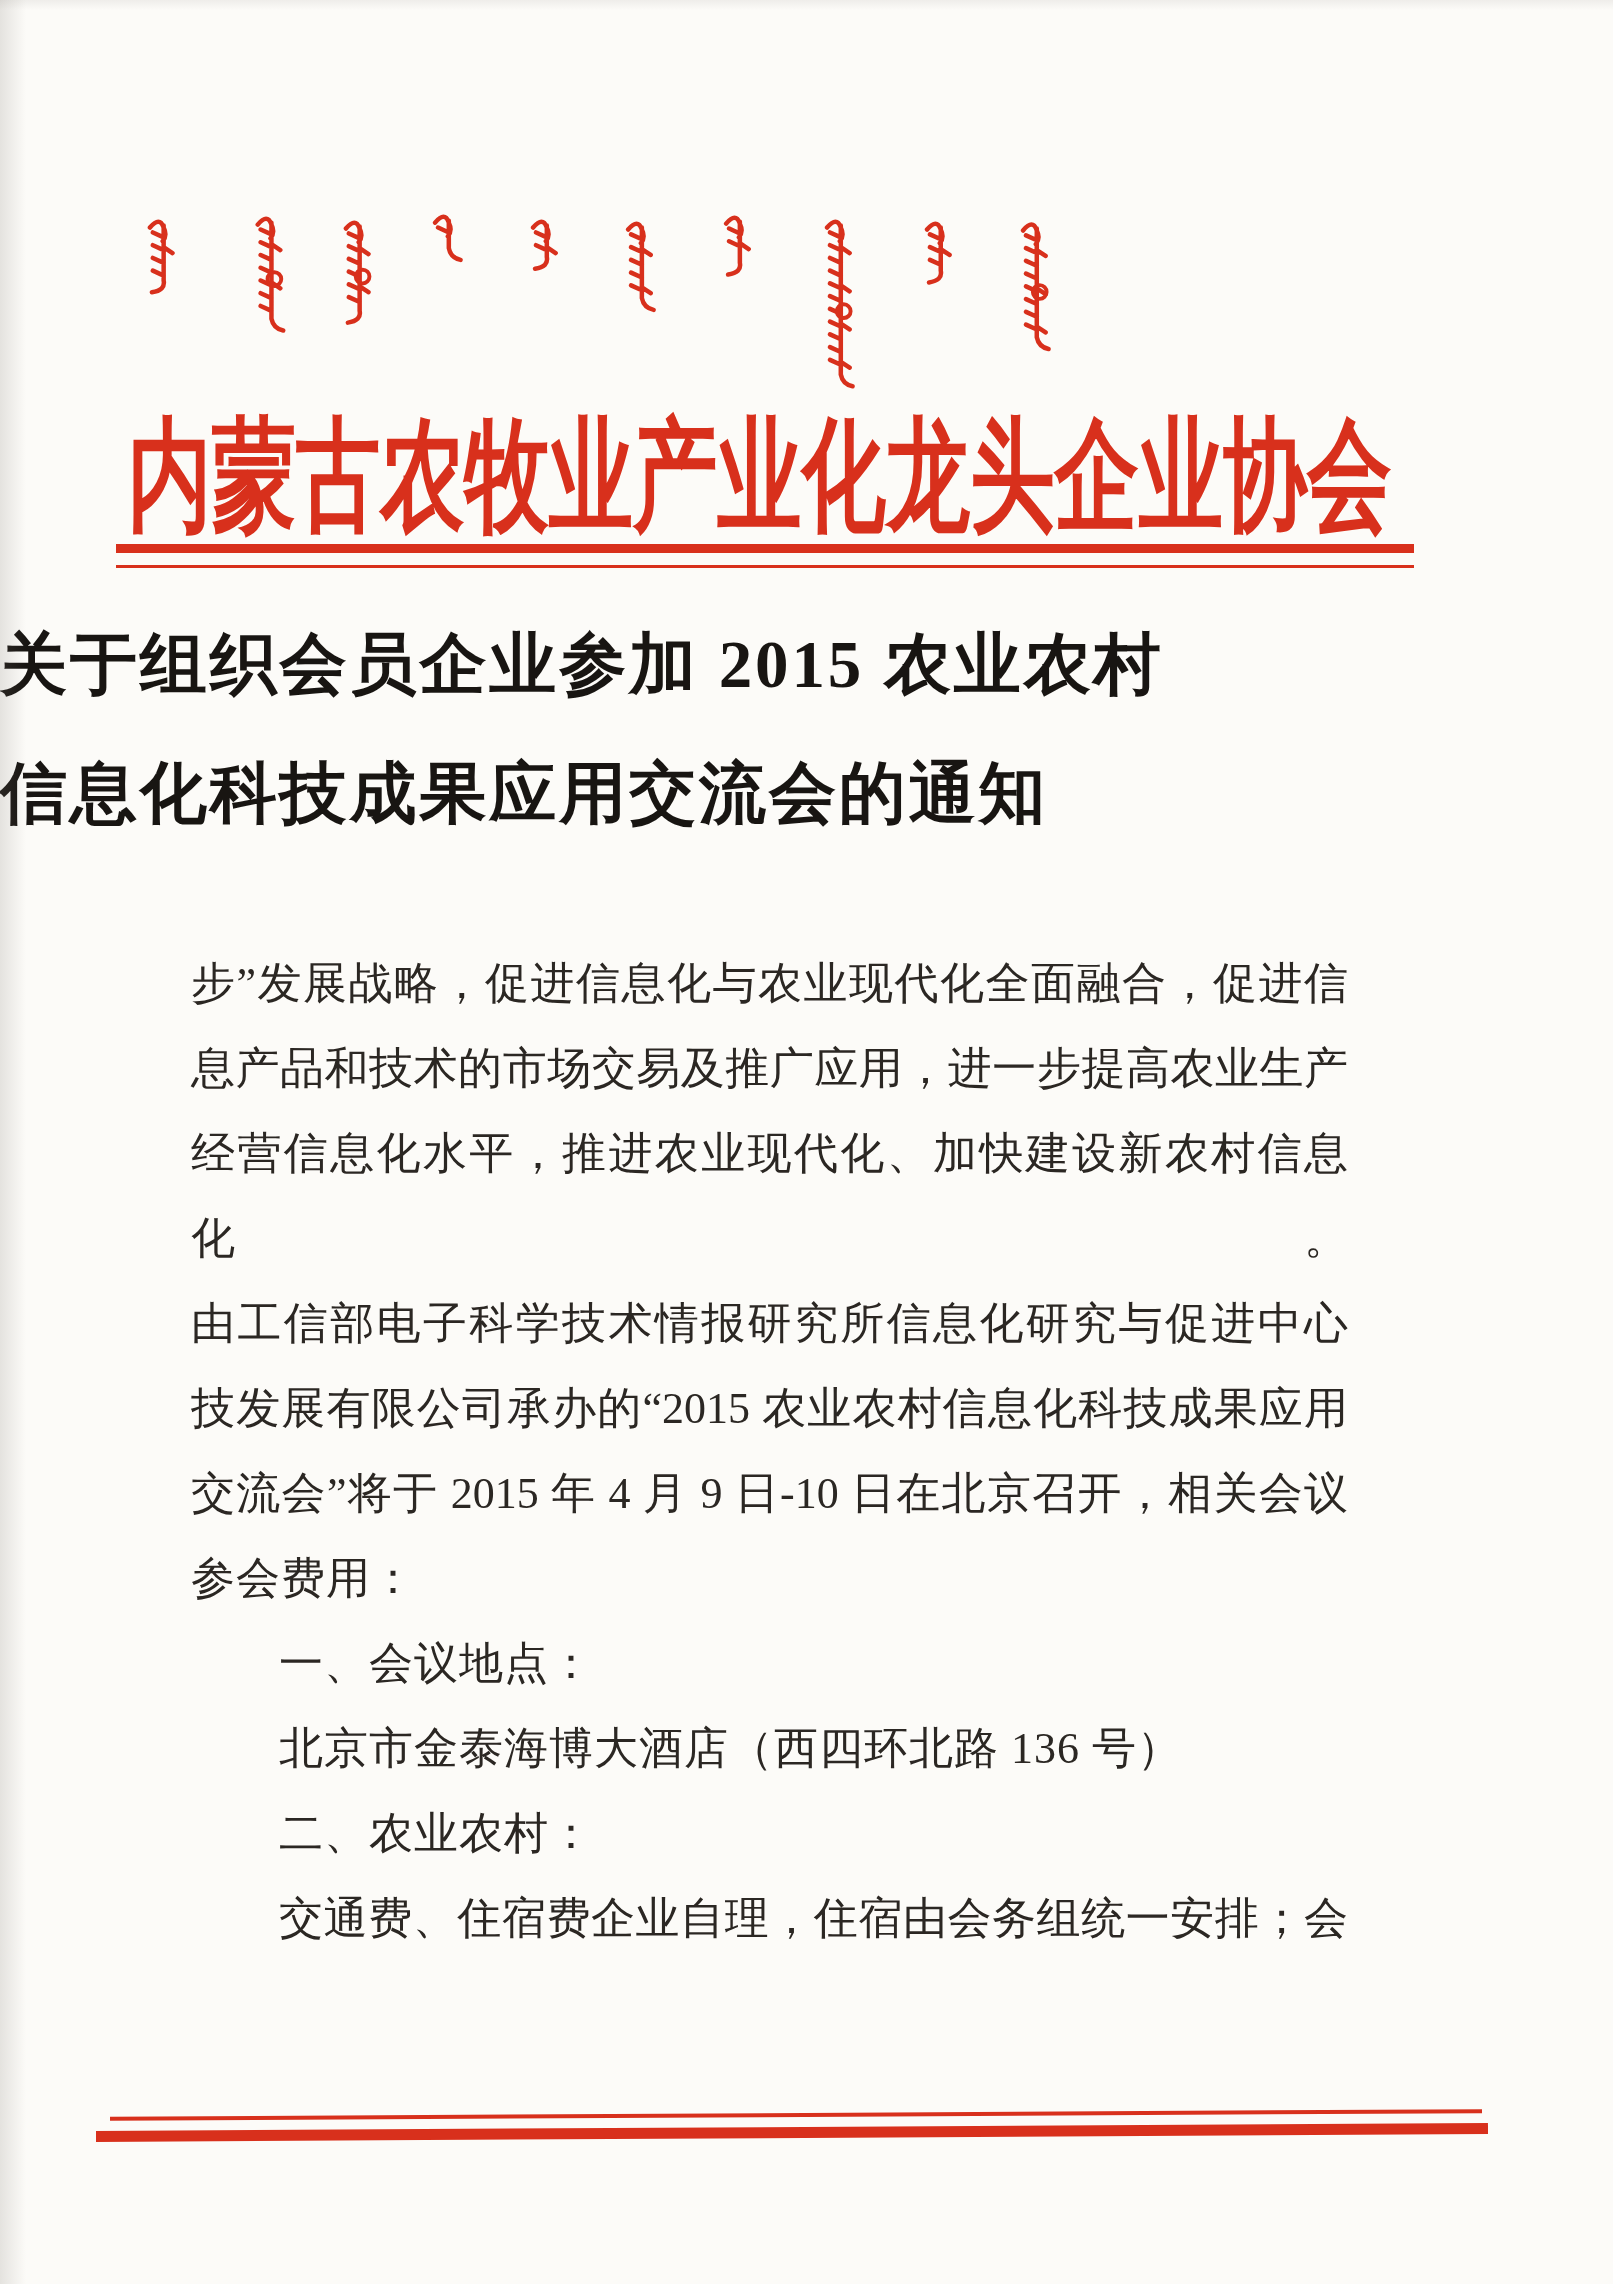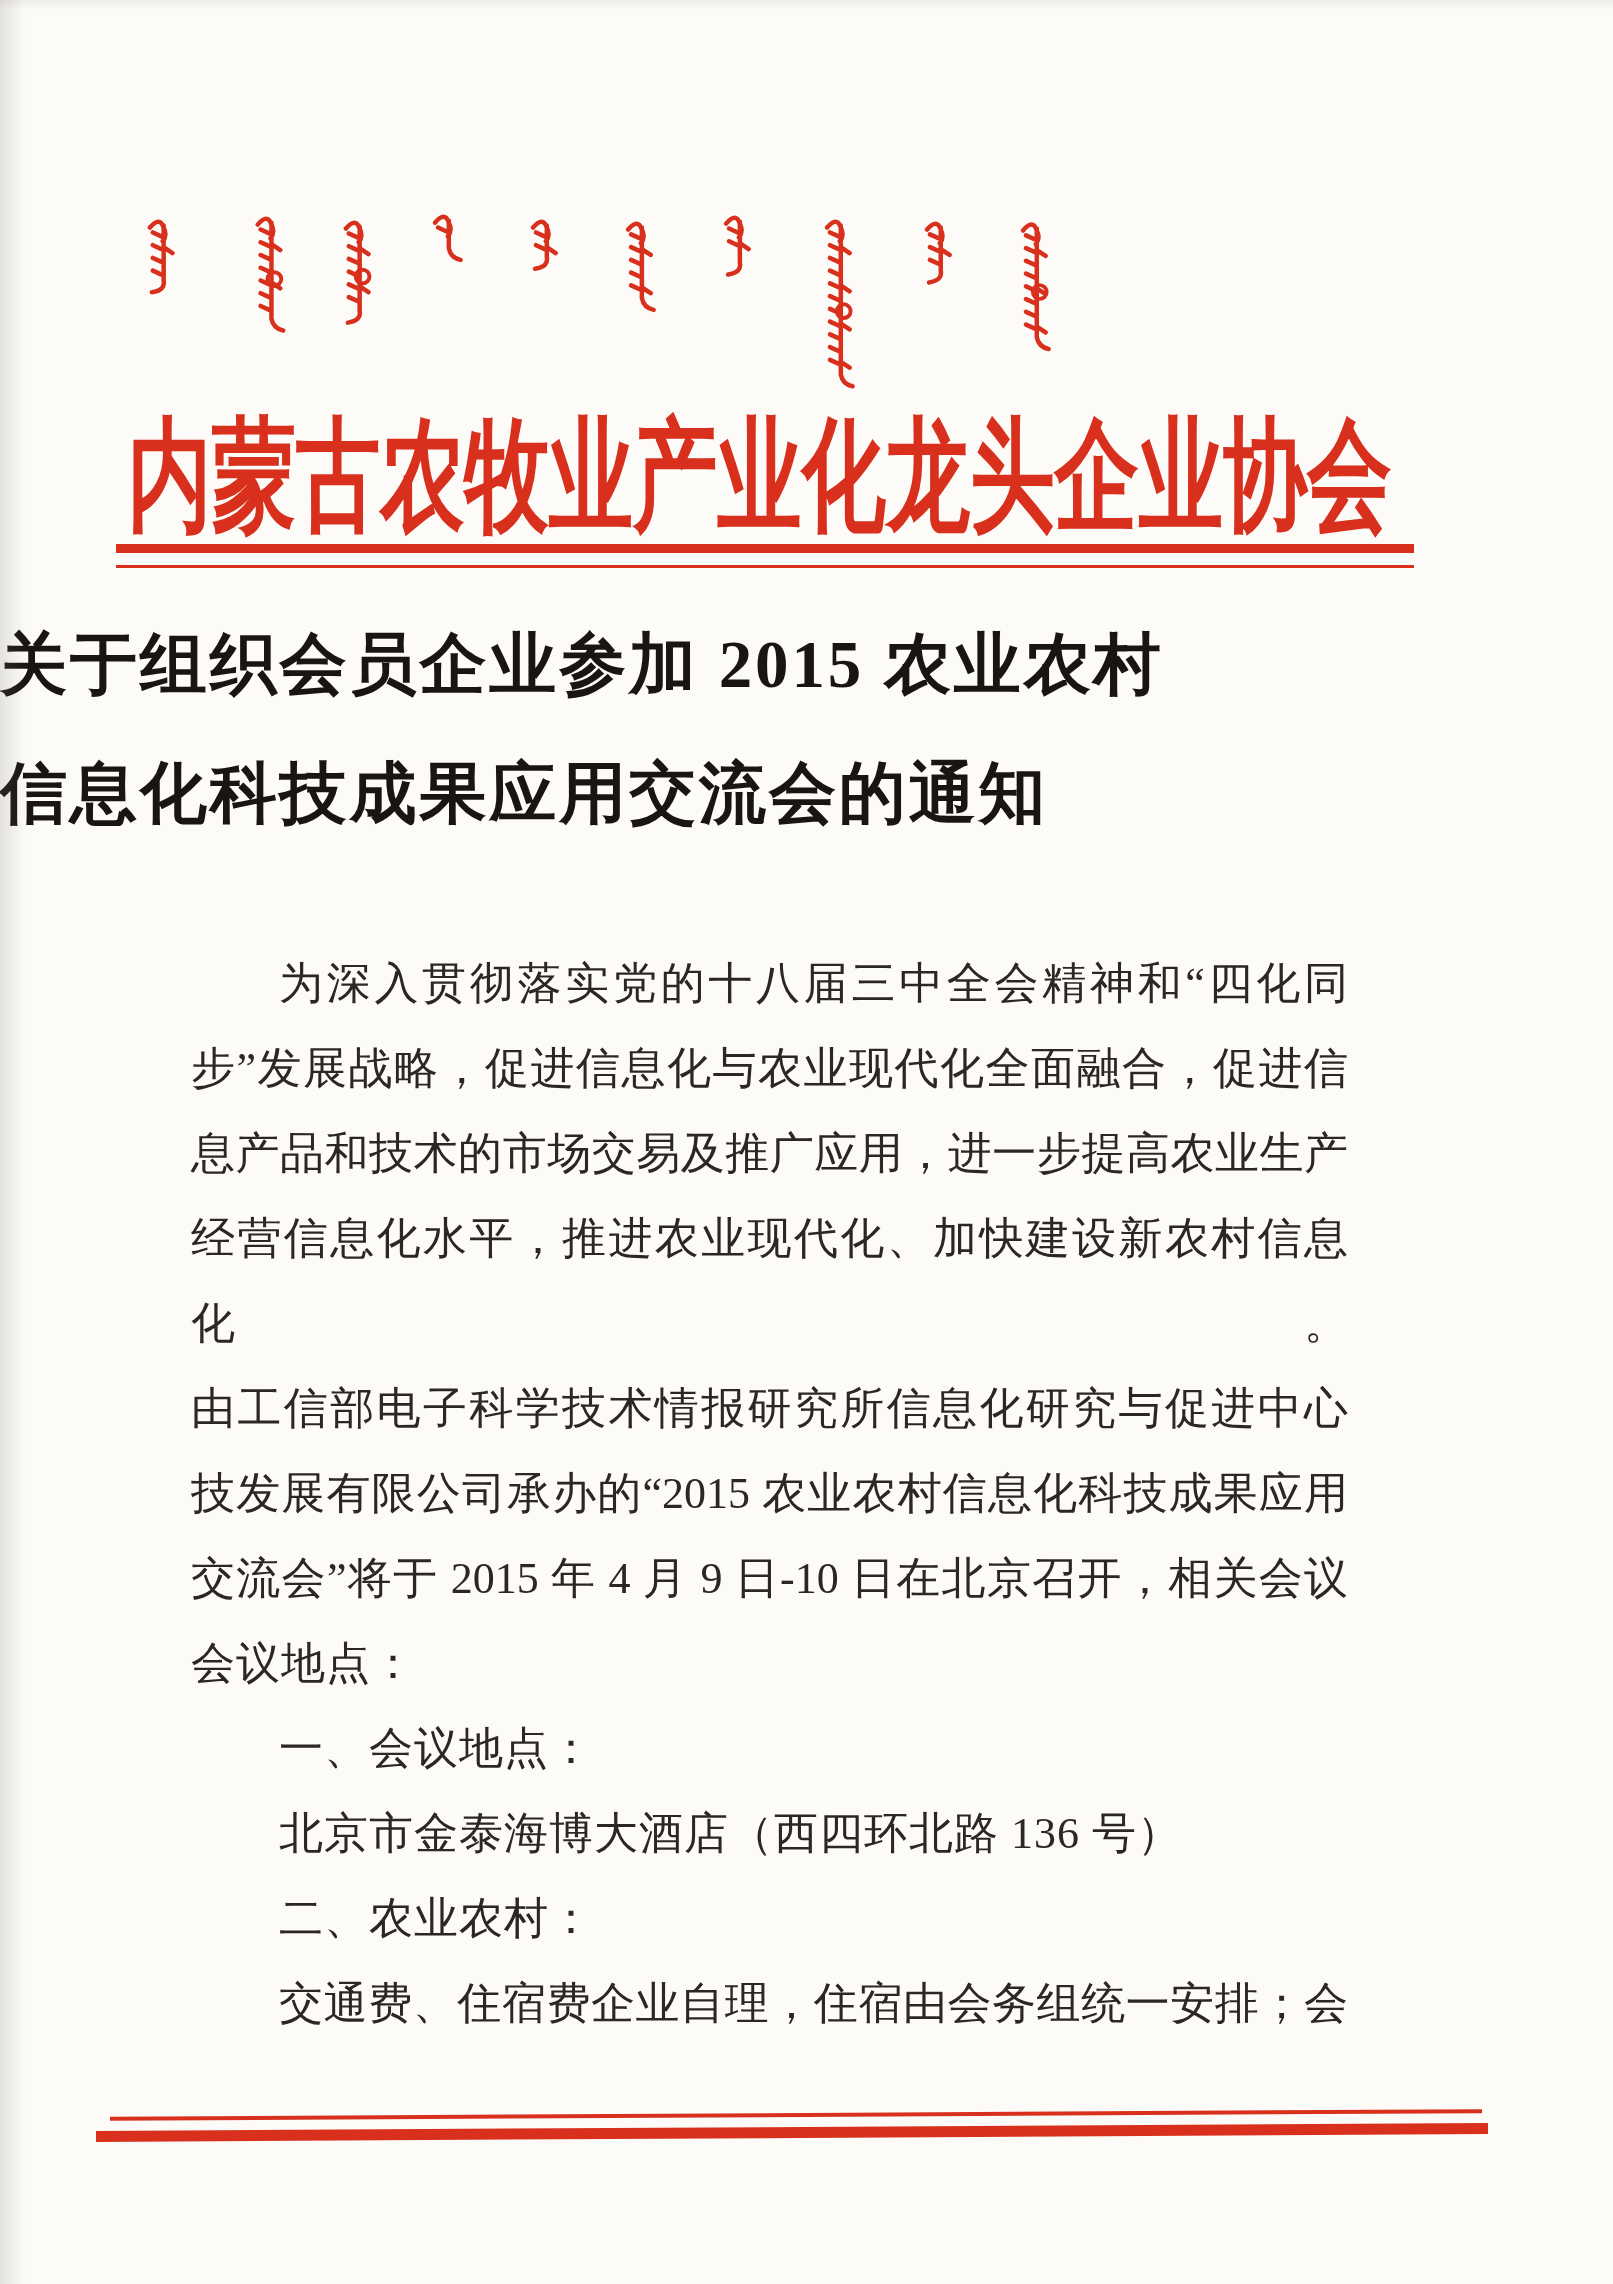--- a/index.html
+++ b/index.html
@@ -99,28 +99,27 @@
 
   <div class="rule rule-thick" style="background: rgb(216, 48, 28);"></div>
   <div class="rule rule-thin" style="background: rgb(216, 48, 28);"></div>
 
   <div class="doc-title">
     <div>关于组织会员企业参加 2015 农业农村</div>
     <div>信息化科技成果应用交流会的通知</div>
   </div>
 
   <div class="doc-body" id="docBody">
-      <div class="doc-line justify indent">为深入贯彻落实党的十八届三中全会精神和“四化同</div>
       <div class="doc-line justify">步”发展战略，促进信息化与农业现代化全面融合，促进信</div>
       <div class="doc-line justify">息产品和技术的市场交易及推广应用，进一步提高农业生产</div>
       <div class="doc-line justify">经营信息化水平，推进农业现代化、加快建设新农村信息化。</div>
       <div class="doc-line justify">由工信部电子科学技术情报研究所信息化研究与促进中心</div>
       <div class="doc-line justify">技发展有限公司承办的“2015 农业农村信息化科技成果应用</div>
       <div class="doc-line justify">交流会”将于 2015 年 4 月 9 日-10 日在北京召开，相关会议</div>
-      <div class="doc-line">会议地点：</div>
+      <div class="doc-line">参会费用：</div>
       <div class="doc-line indent">一、会议地点：</div>
       <div class="doc-line indent">北京市金泰海博大酒店（西四环北路 136 号）</div>
       <div class="doc-line indent">二、农业农村：</div>
       <div class="doc-line justify indent">交通费、住宿费企业自理，住宿由会务组统一安排；会</div>
     </div>
 
   <div class="rule footer-thin" style="background: rgb(216, 48, 28);"></div>
   <div class="rule footer-thick" style="background: rgb(216, 48, 28);"></div>
 
   <div class="left-shade"></div>

